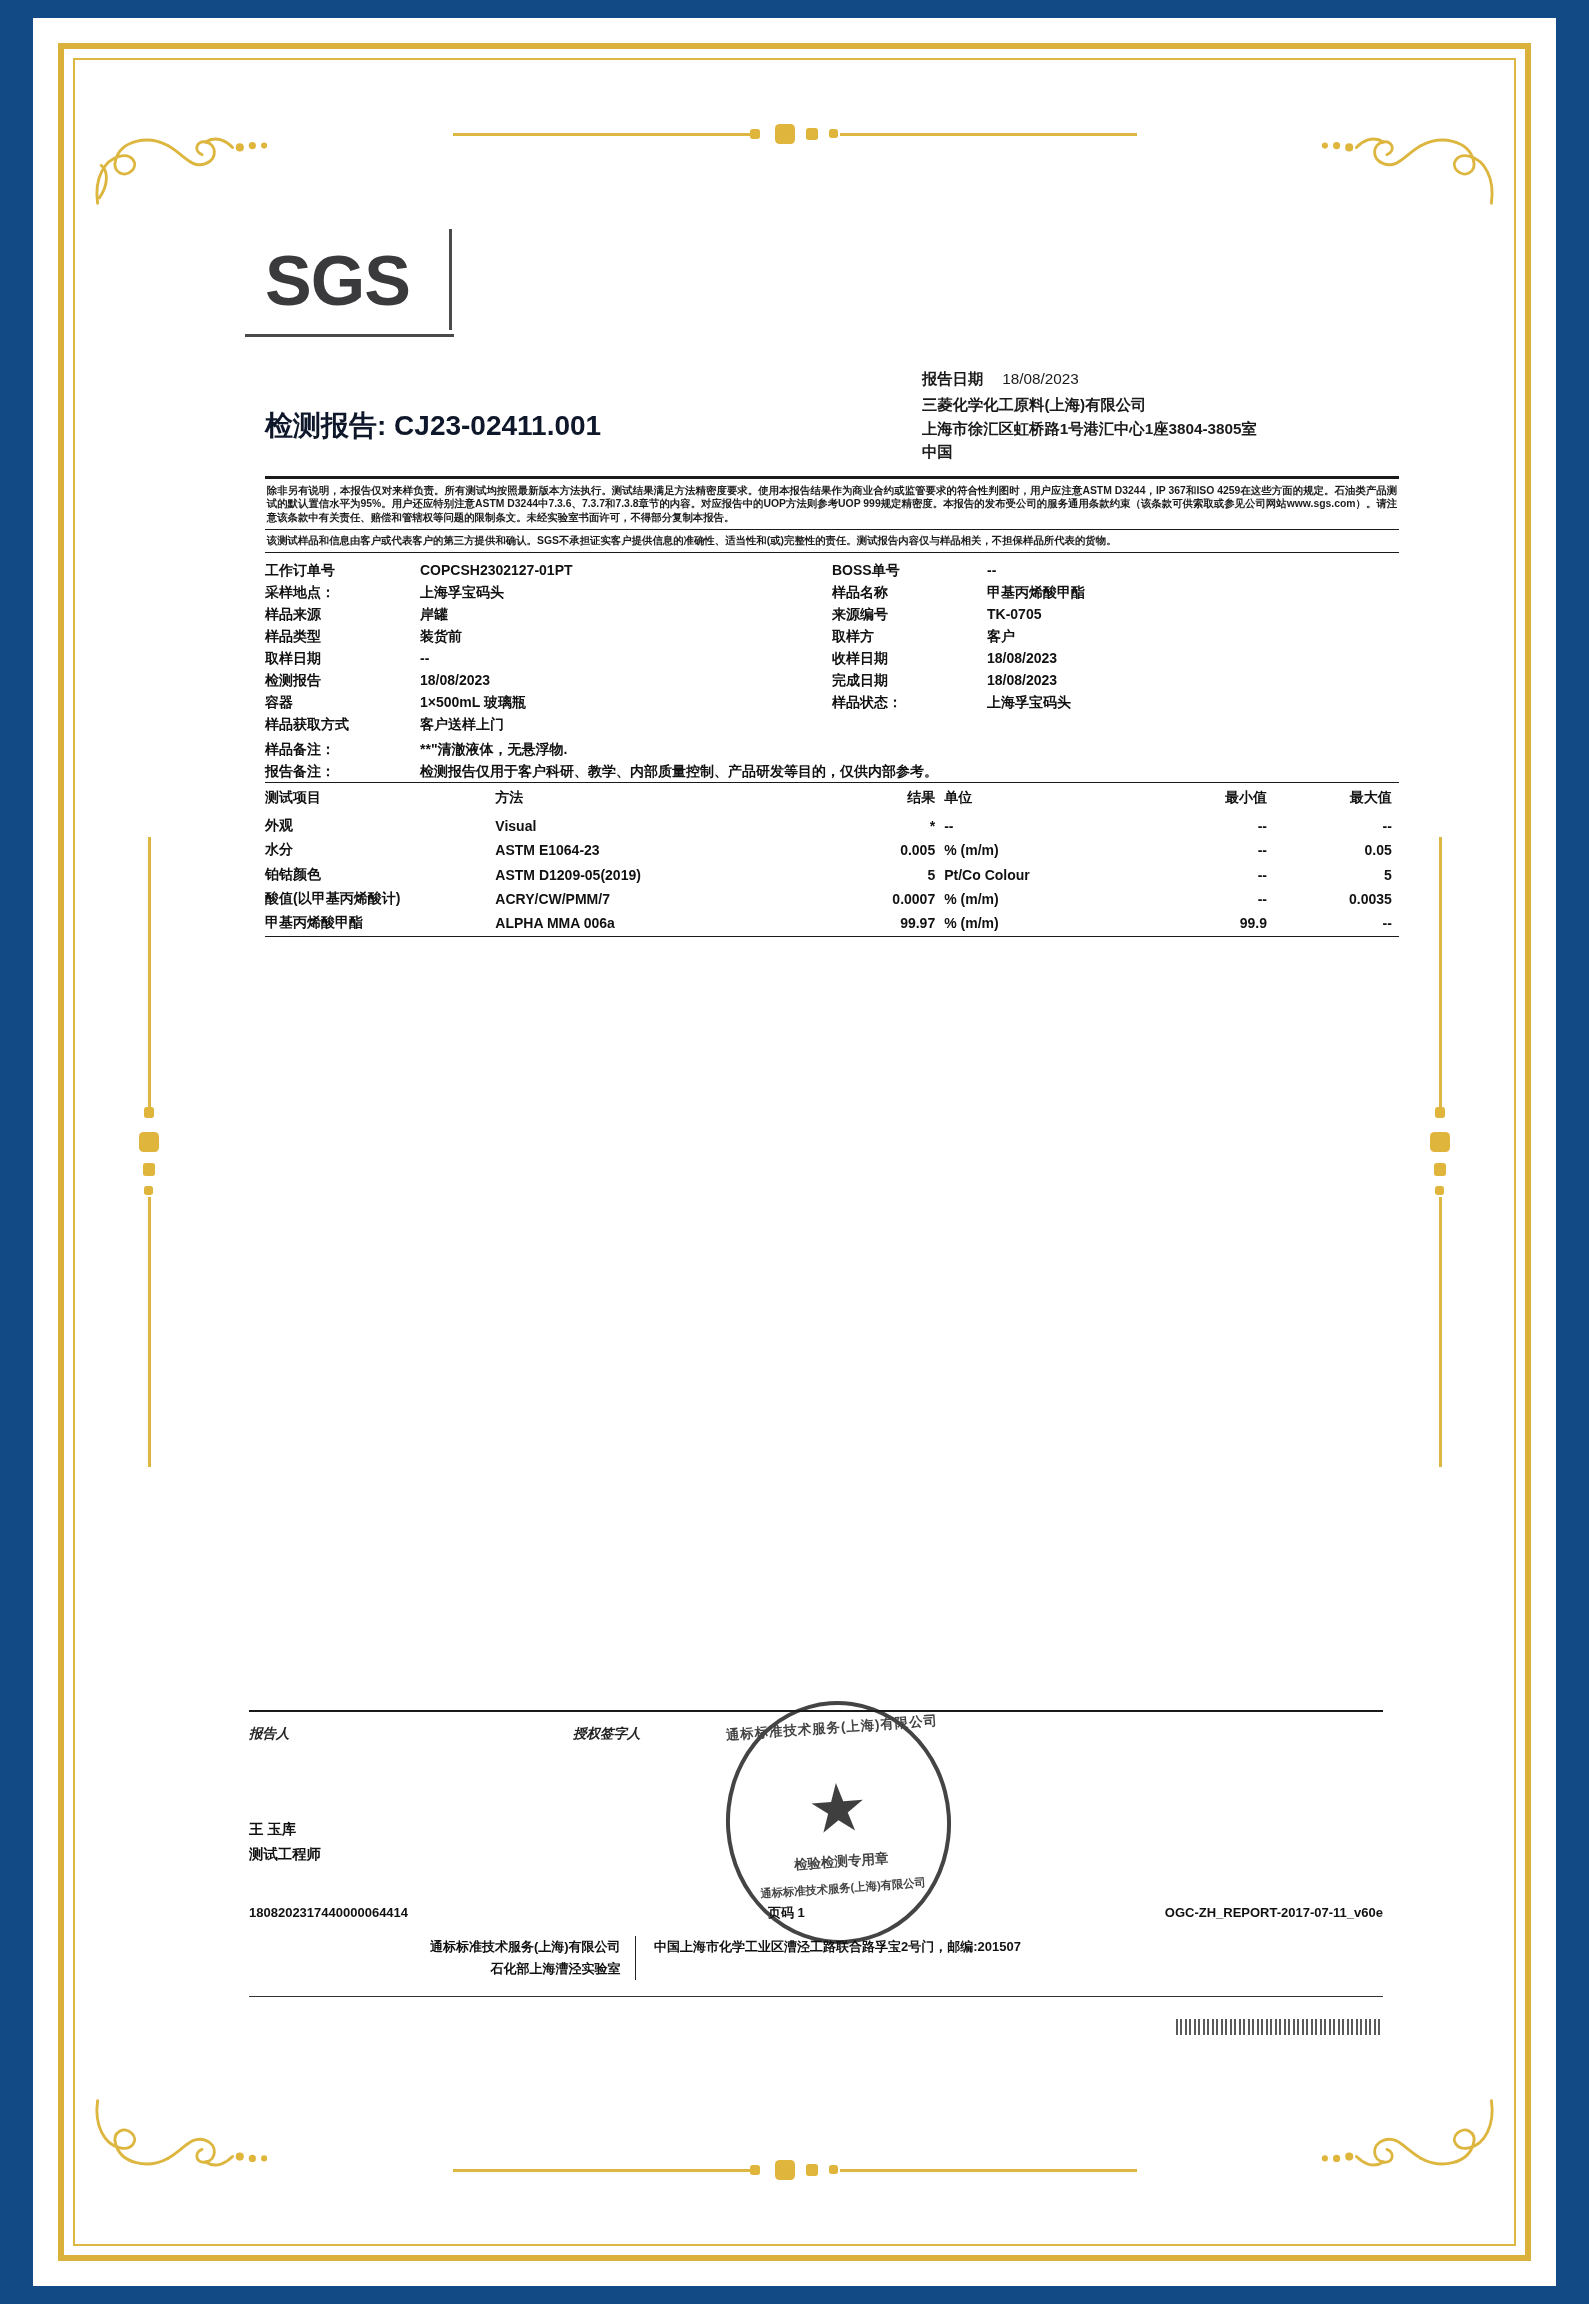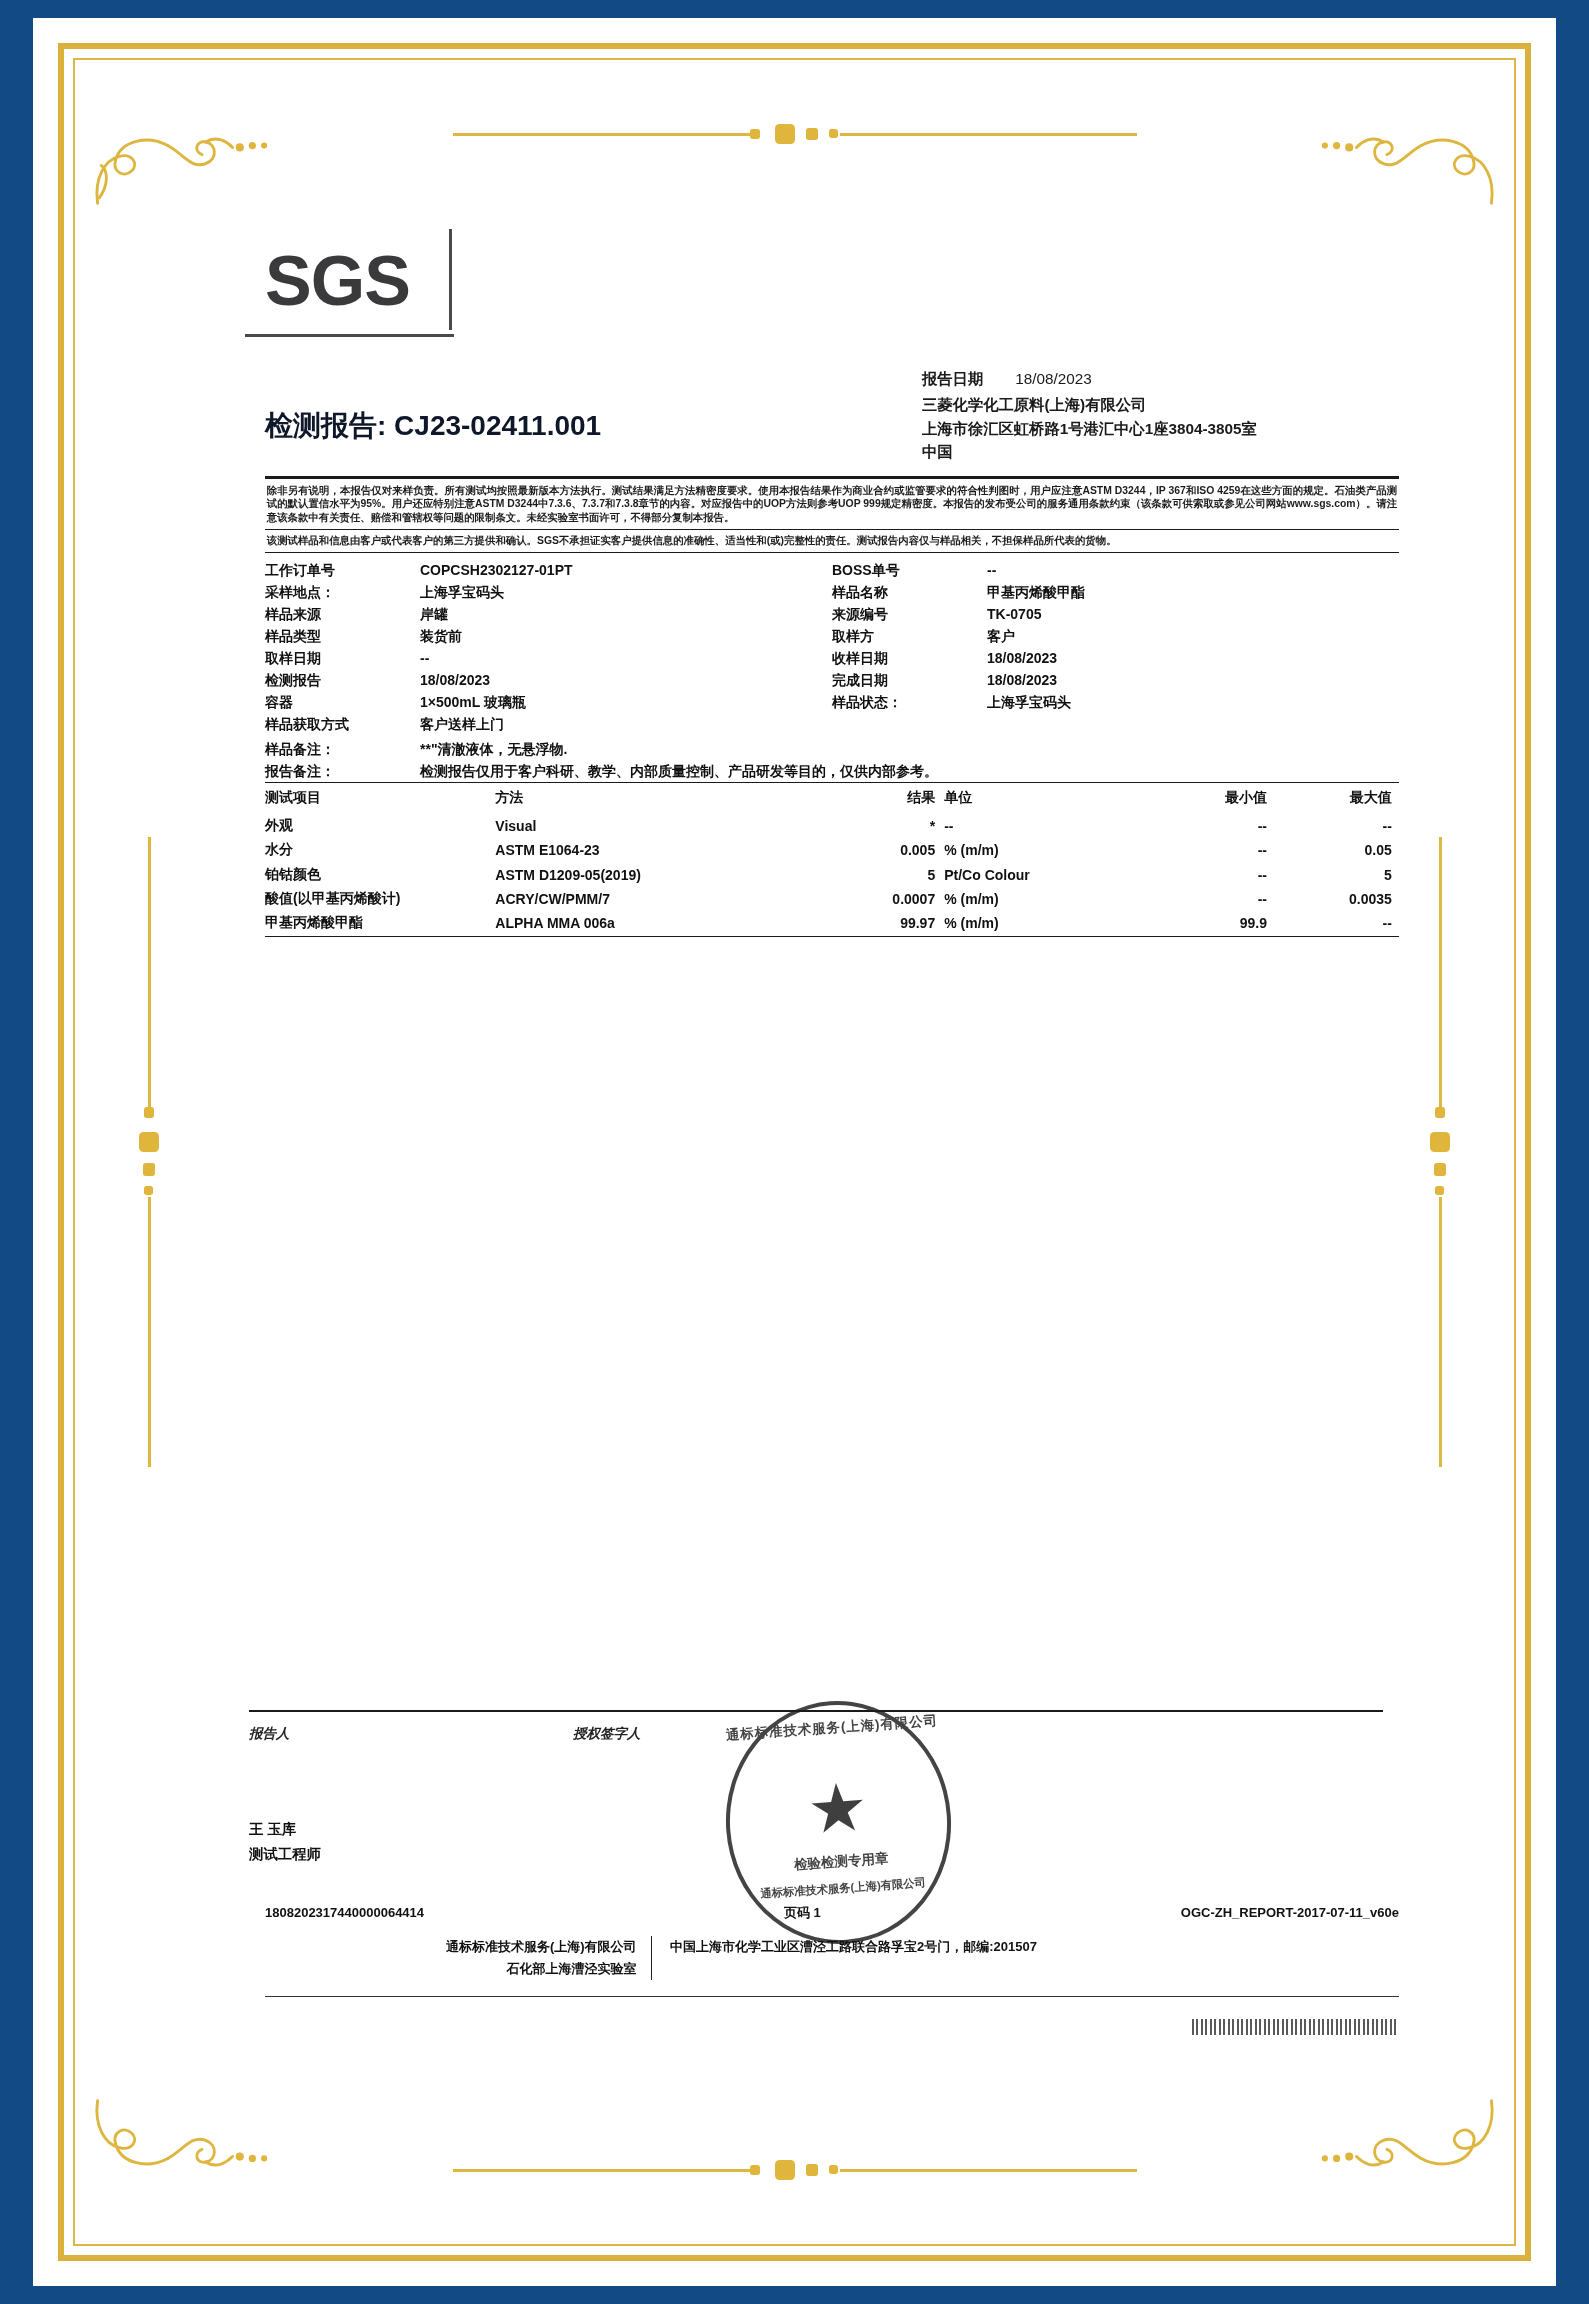--- a/index.html
+++ b/index.html
@@ -95,21 +95,21 @@
   
   .title-row { display: flex; align-items: flex-start; justify-content: space-between; }
   .doc-title {
     font-size: 28px;
     font-weight: bold;
     color: #0f172a;
     padding-top: 40px;
     letter-spacing: 0px;
   }
   .addr-block { font-size: 15.3px; line-height: 23.4px; color: #1a1a1a; width: 477px; }
-  .addr-block .rd { display: flex; gap: 32px; margin-bottom: 2.7px; }
+  .addr-block .rd { display: flex; gap: 19px; margin-bottom: 2.7px; }
   .addr-block .rd .lab { font-weight: bold; }
   .addr-block .ln { font-weight: bold; }
 
   .rule-thick { height: 2.7px; background: #1a1a1a; margin-top: 12.6px; }
   .rule-thin  { height: 0.9px; background: #1a1a1a; }
 
   
   .disclaimer {
     font-size: 10.4px;
     line-height: 13.5px;
@@ -177,21 +177,21 @@
   .stamp .mid {
     position: absolute; left: 0; top: 63%; width: 100%; text-align: center;
     font-size: 13.5px; font-weight: bold; color: #1a1a1a;
   }
   .stamp .bot {
     position: absolute; left: 0; top: 75%; width: 100%; text-align: center;
     font-size: 11.3px; font-weight: bold; color: #1a1a1a;
   }
 
   
-  #footer { position: absolute; left: 216px; top: 1886px; width: 1134px; font-size: 12.6px; color: #111; margin-left: 16px; }
+  #footer { position: absolute; left: 216px; top: 1886px; width: 1134px; font-size: 12.6px; color: #111; }
   .f-row1 { display: flex; justify-content: space-between; align-items: baseline; font-weight: bold; }
   .f-row1 .code { font-size: 13px; }
   .f-row1 .pg { font-size: 13px; }
   .f-row1 .ver { font-size: 13px; }
   .f-row2 { display: flex; padding-top: 14.4px; }
   .f-left { width: 387px; text-align: right; padding-right: 14.4px; line-height: 21.6px; font-weight: bold; font-size: 13px; border-right: 1.8px solid #222; }
   .f-right { padding-left: 18px; line-height: 21.6px; font-weight: bold; font-size: 13px; }
   .f-rule { height: 1.8px; background: #333; margin-top: 16px; width: 100%; }
   .barcode-strip {
     position: absolute; right: 0; top: 115px; width: 207px; height: 16px;

